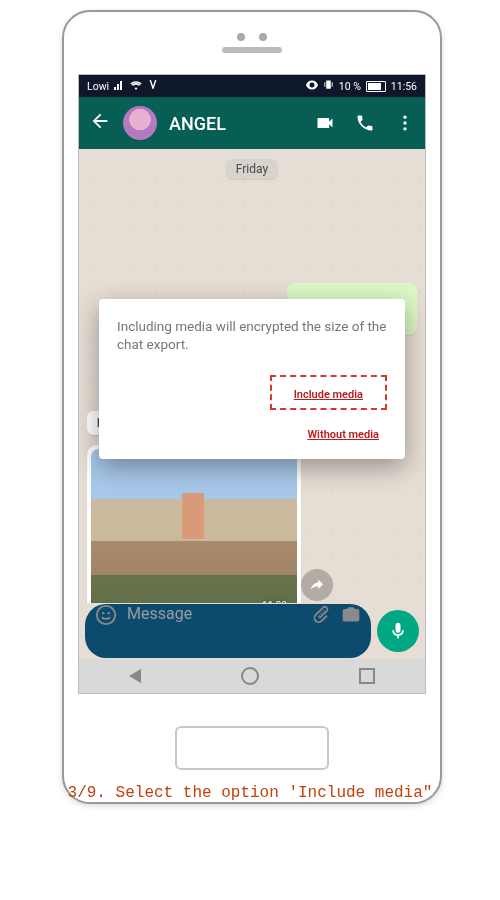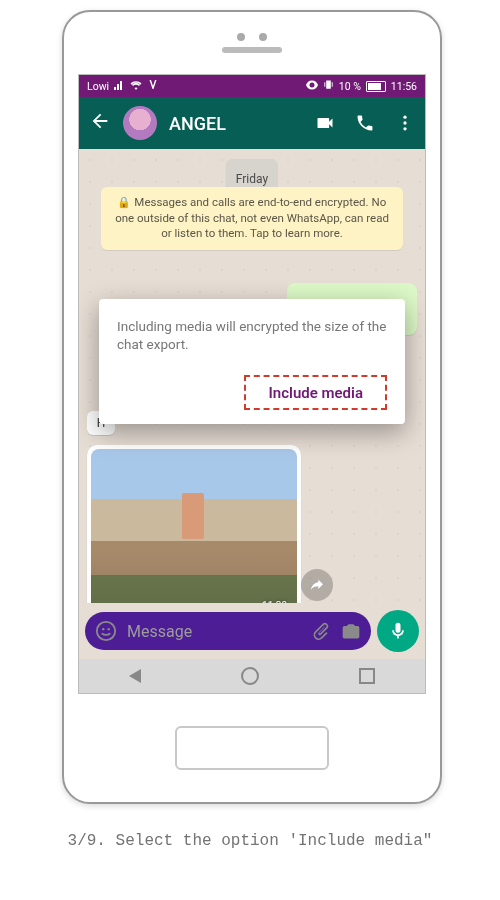--- a/index.html
+++ b/index.html
@@ -59,21 +59,21 @@
     align-items: center;
     justify-content: center;
   }
   .home-btn {
     width: 150px; height: 40px;
     border: 2px solid #c8c8c8; border-radius: 6px;
   }
   
   .statusbar {
     height: 22px;
-    background: #701a75;
+    background: #0f172a;
     color: #fff;
     font-size: 10.5px;
     display: flex;
     justify-content: space-between;
     align-items: center;
     padding: 0 8px;
   }
   .sb-left, .sb-right { display:flex; align-items:center; gap:5px; }
   .sb-right .batt {
     display:inline-block; width:18px; height:9px; border:1px solid #fff; border-radius:1px; position:relative;
@@ -106,21 +106,21 @@
     flex: 1;
     background: #e6ddd4;
     background-image: radial-gradient(rgba(0,0,0,0.04) 1px, transparent 1px);
     background-size: 22px 22px;
     position: relative;
     overflow: hidden;
   }
   .date-pill {
     position:absolute; top:10px; left:50%; transform:translateX(-50%);
     background:#d7d3cd; color:#4a4a4a;
-    font-size:12px; padding:13px 10px; border-radius:6px;
+    font-size:12px; padding:3px 10px; border-radius:6px;
     box-shadow: 0 1px 0 rgba(0,0,0,0.08);
   }
   .encryption {
     position:absolute; top:38px; left:22px; right:22px;
     background:#fdf3c5;
     color:#5b5648;
     font-size:11.5px;
     text-align:center;
     padding:8px 10px;
     border-radius:6px;
@@ -199,41 +199,42 @@
   .dialog-msg {
     color:#777; font-size:13.5px; line-height:1.35;
   }
   .dialog-actions {
     margin-top:22px;
     display:flex; flex-direction:column; align-items:flex-end;
     gap:14px;
     padding-bottom:4px;
   }
   .dlg-btn {
-    color:#701a75;
+    color:#b91c1c;
     font-weight:600;
-    font-size:15px;
+    font-size:11px;
     padding:4px 8px;
+    text-decoration:underline;
   }
   .highlight-box {
     border:2px dashed #d23a2a;
     padding:6px 14px;
   }
   
   .inputbar {
     height:56px;
     background:#e6ddd4;
     display:flex; align-items:center;
     padding:0 6px; gap:6px;
   }
   .input-pill {
-    flex:1; height:38px;
-    background:#4c1d95;
+    flex:1; height:54px;
+    background:#0c4a6e;
     border-radius:21px;
-    display:flex; align-items:center;
+    display:flex; 
     padding:0 10px; gap:10px;
     color:#9c9c9c;
   }
   .input-pill .ph { flex:1; font-size:16px; color:#9c9c9c; }
   .input-pill svg, .inputbar svg { fill:#8a8a8a; }
   .ip-icon {display:flex;}
   .mic-btn {
     width:42px; height:42px; border-radius:50%;
     background:#00a884;
     display:flex; align-items:center; justify-content:center;
@@ -250,25 +251,25 @@
     border-top:7px solid transparent;
     border-bottom:7px solid transparent;
     border-right:12px solid #888;
   }
   .nav-circ { width:14px;height:14px;border:2px solid #888;border-radius:50%; }
   .nav-sq { width:12px;height:12px;border:2px solid #888; }
   
   .caption {
     position:absolute;
     left:0; right:0;
-    top:832px;
+    top:784px;
     text-align:center;
     font-family: "Courier New", monospace;
     font-size:16px;
-    color:#737373;
+    color:#c2410c;
   }
 </style>
 </head>
 <body>
 
 <div class="phone">
   <div class="top-bezel">
     <div class="sensors">
       <span class="sensor-dot"></span>
       <span class="sensor-dot"></span>
@@ -339,24 +340,20 @@
               <circle cx="12" cy="12" r="2"></circle>
               <circle cx="12" cy="19" r="2"></circle>
             </svg>
         </span>
       </div>
     </div>
 
     <div class="chat-area">
       <div class="date-pill">Friday</div>
 
-      <div class="encryption">
-        <span class="lock">🔒</span>
-        <span>Messages and calls are end-to-end encrypted. No one outside of this chat, not even WhatsApp, can read or listen to them. Tap to learn more.</span>
-      </div>
 
       <div class="green-bubble-hint"></div>
 
       <div class="h-bubble">
         <span>H</span>
       </div>
 
       <div class="photo-bubble">
         <div class="photo-img">
           <span class="photo-time">11:39</span>
@@ -369,20 +366,21 @@
           </svg>
       </div>
 
       <div class="dialog-scrim">
         <div class="dialog">
           <div class="dialog-msg">Including media will encrypted the size of the chat export.</div>
           <div class="dialog-actions">
             <div class="highlight-box">
               <span class="dlg-btn">Include media</span>
             </div>
+            <span class="dlg-btn">Without media</span>
           </div>
         </div>
       </div>
     </div>
 
     <div class="inputbar">
       <div class="input-pill">
         <span class="ip-icon">
           <svg width="22" height="22" viewBox="0 0 24 24">
               <circle cx="12" cy="12" r="10" fill="none" stroke="#8a8a8a" stroke-width="2"></circle>

